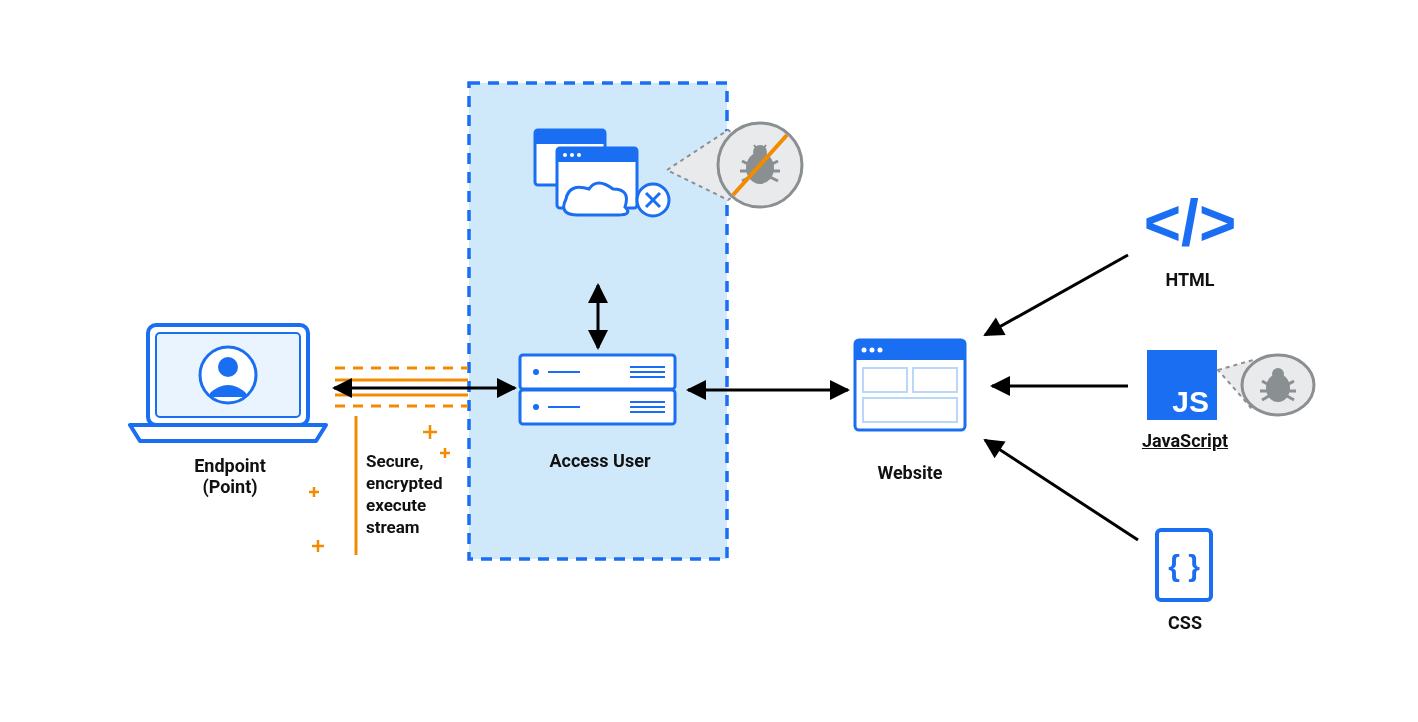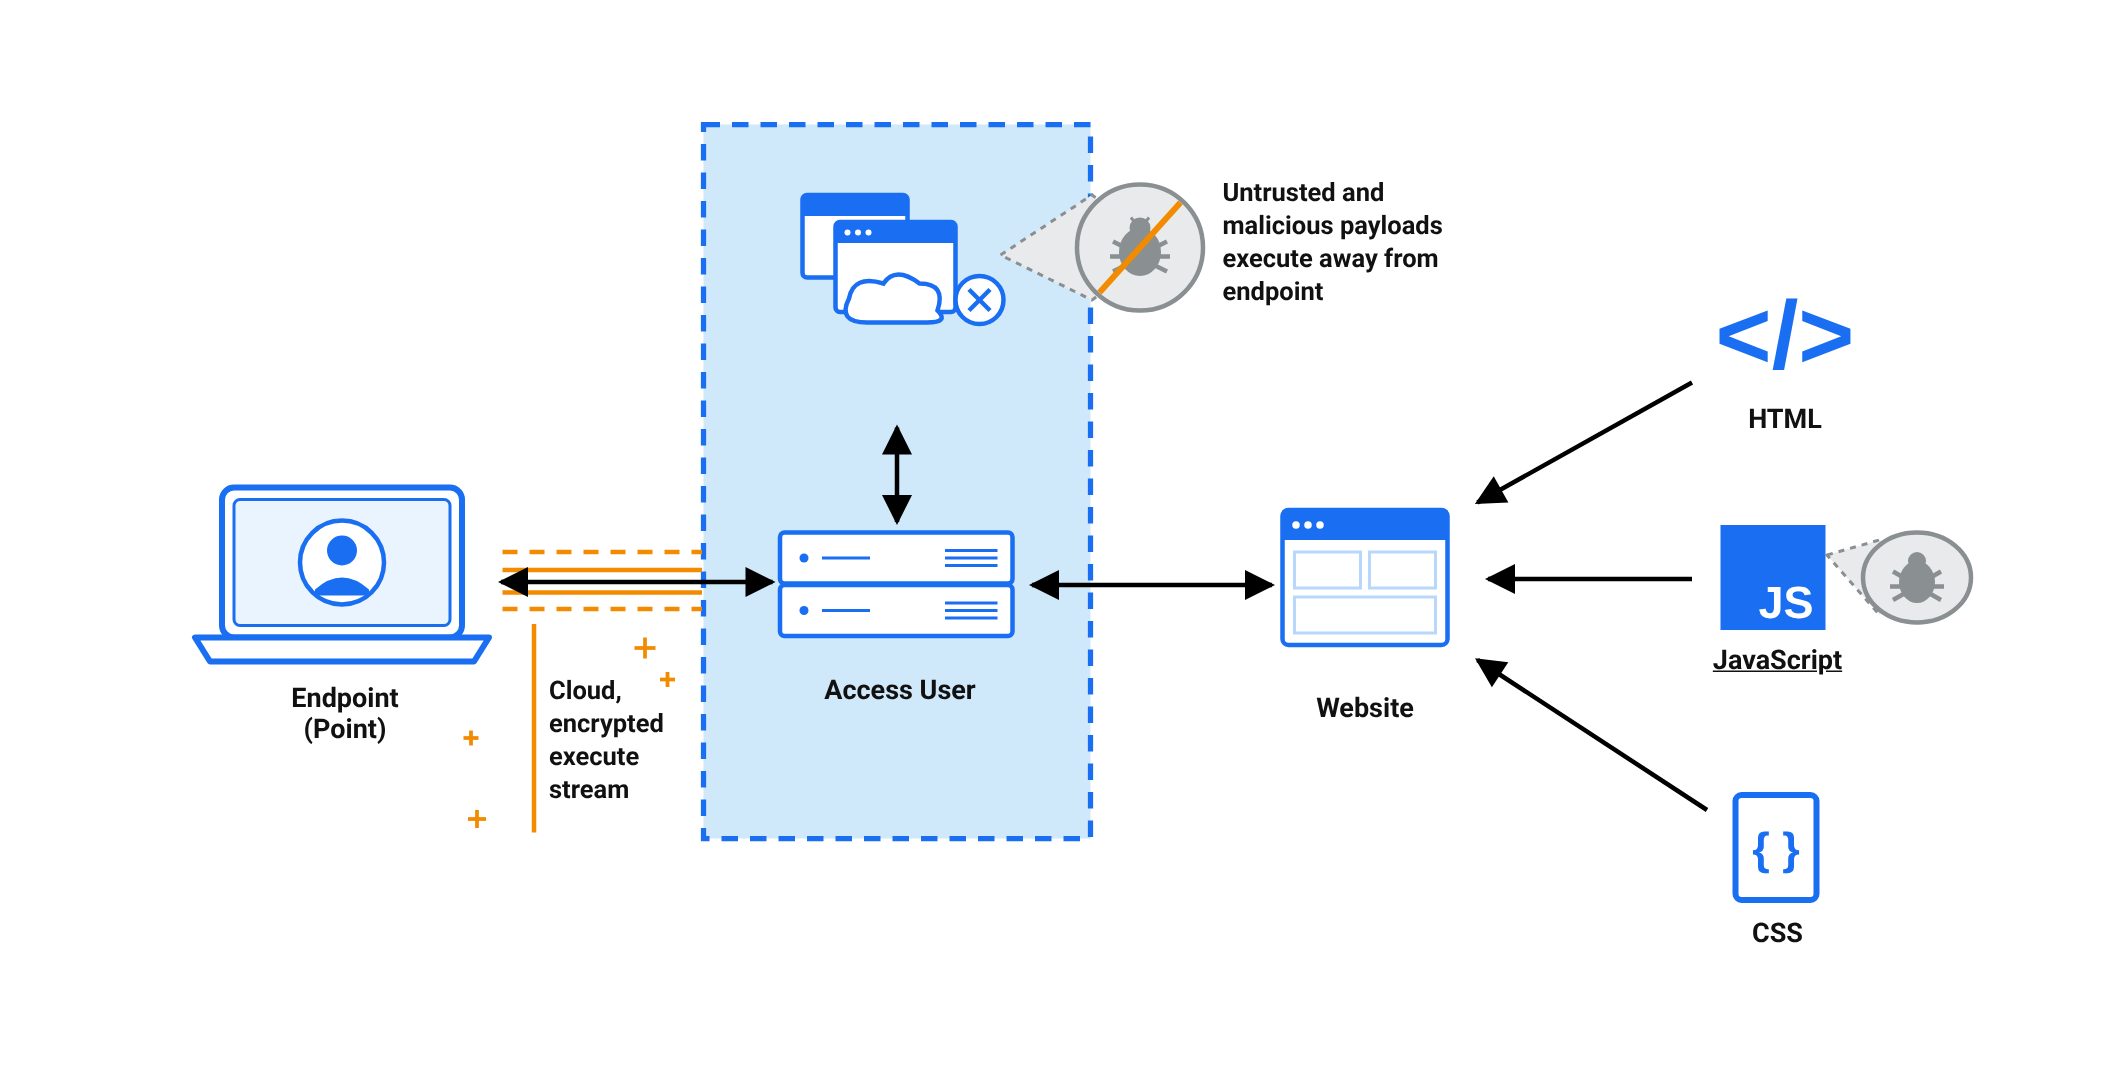--- a/index.html
+++ b/index.html
@@ -194,37 +194,31 @@
 
   <line x1="1138" y1="540" x2="985" y2="440" stroke="#000" stroke-width="3" marker-end="url(#arrow-end)"></line>
 </svg>
 
 <div class="label" style="left:165px; top:455px; width:130px;">
   <span>Endpoint</span><br>
   <span>(Point)</span>
 </div>
 
 <div class="sublabel" style="left:366px; top:450px; width:110px;">
-  <span>Cloud,</span><br>
+  <span>Secure,</span><br>
   <span>encrypted</span><br>
   <span>execute</span><br>
   <span>stream</span>
 </div>
 
 
 <div class="label" style="left:500px; top:450px; width:200px;">Access User</div>
 
 <div class="label" style="left:850px; top:450px; width:120px;margin-top:12px;">Website</div>
 
 <div class="label" style="left:1145px; top:269px; width:90px;">HTML</div>
 
 <div class="label" style="left:1130px; top:430px; width:110px;text-decoration:underline;">JavaScript</div>
 
 <div class="label" style="left:1150px; top:612px; width:70px;">CSS</div>
 
-<div class="annotation" style="left:815px; top:118px; width:200px;">
-  <span>Untrusted and</span><br>
-  <span>malicious payloads</span><br>
-  <span>execute away from</span><br>
-  <span>endpoint</span>
+
 </div>
 
-</div>
-
 </body></html>

